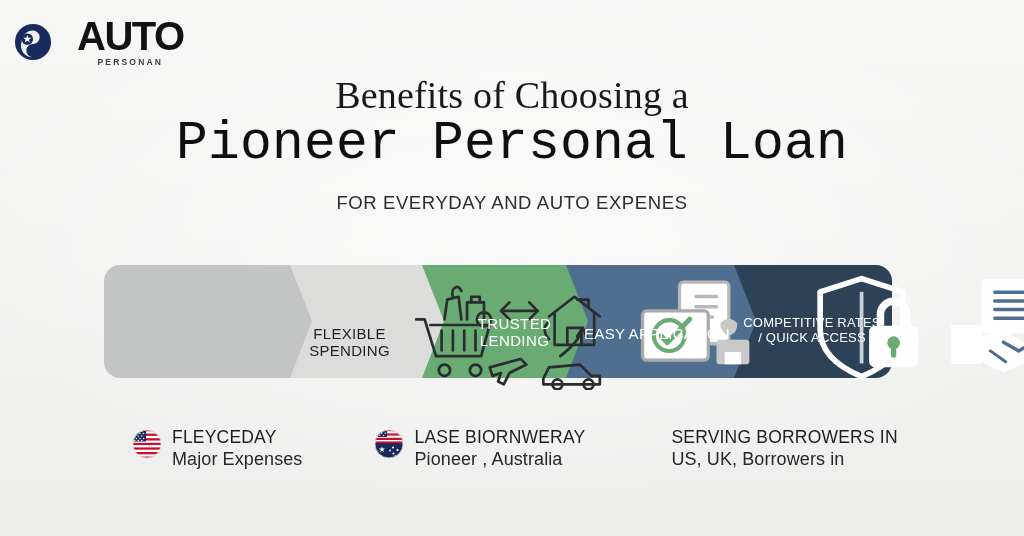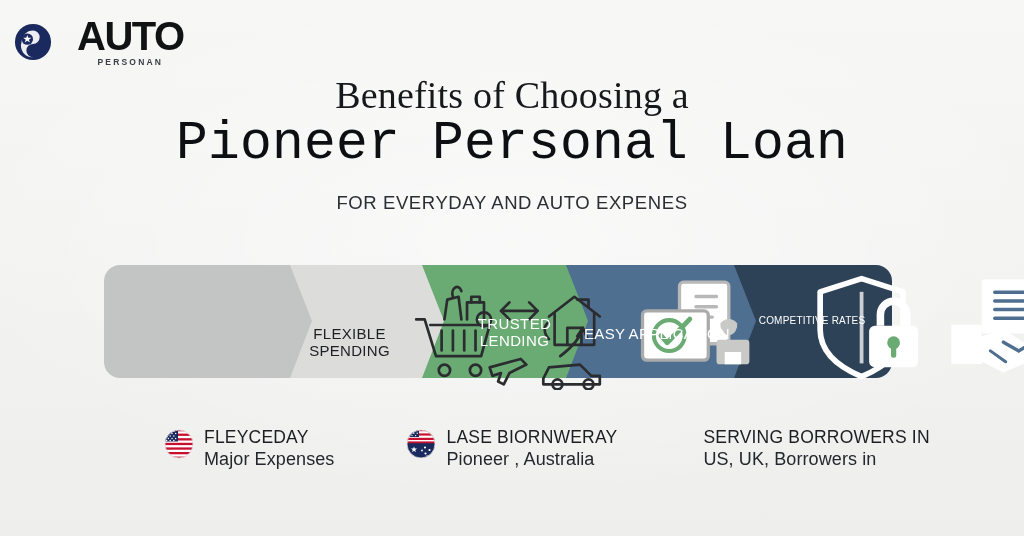--- a/index.html
+++ b/index.html
@@ -80,35 +80,35 @@
   #lbl-1 {
     left:348px; top:50px; width:125px;
     font-size:15px; letter-spacing:0.4px; color:#ffffff;
   }
   #lbl-2 {
     left:478px; top:60px; width:150px;
     font-size:15px; letter-spacing:0.3px; color:#ffffff;
   }
   #lbl-3 {
     left:628px; top:50px; width:160px;
-    font-size:10px; letter-spacing:0.2px; color:#ffffff;
+    font-size:13px; letter-spacing:0.2px; color:#ffffff;
   }
 
   .seg-icon { position:absolute; pointer-events:none; }
   #icon-0 { left:10px;  top:12px; width:150px; height:80px; }
   #icon-1 { left:200px; top:13px; width:62px;  height:55px; }
   #icon-2 { left:373px; top:8px;  width:62px;  height:60px; }
   #icon-3 { left:525px; top:12px; width:70px;  height:52px; }
   #icon-4 { left:668px; top:10px; width:92px;  height:58px; }
 
   
   #bottom-row {
     position:absolute; left:0; right:11px; top:426px;
     display:flex; align-items:flex-start;
-    padding-left:132px; gap:72px;margin-left:32px;
+    padding-left:132px; gap:72px;
   }
   .bottom-item { display:flex; align-items:flex-start; gap:10px; }
   .flag { width:30px; height:30px; flex:0 0 30px; margin-top:3px; }
   .bi-text { display:flex; flex-direction:column; }
   .bi-title {
     font-size:17.5px; color:#1c1e22; letter-spacing:0.2px;
     line-height:1.28;
   }
   .bi-sub {
     font-size:18px; color:#24272c; letter-spacing:0.1px;
@@ -274,20 +274,21 @@
       <path d="M60,20 L70,12 L78,16 L88,4" fill="none" stroke="#ffffff" stroke-width="2.6" stroke-linecap="round" stroke-linejoin="round"></path>
       <path d="M88,4 L80,5 M88,4 L87,12" stroke="#ffffff" stroke-width="2.6" stroke-linecap="round"></path>
     </svg>
   </span>
 
   <div class="seg-label" id="lbl-0">FLEXIBLE SPENDING</div>
   <div class="seg-label" id="lbl-1">TRUSTED LENDING</div>
   <div class="seg-label" id="lbl-2">EASY APPLICATION</div>
   <div class="seg-label" id="lbl-3">
     <div>COMPETITIVE RATES</div>
+    <div>/ QUICK ACCESS</div>
   </div>
 </div>
 
 <div id="bottom-row">
 
   <div class="bottom-item" id="bottom-item-1">
     <span class="flag">
       <svg viewBox="0 0 30 30" width="30" height="30">
         <defs>
             <clipPath id="usClip">

